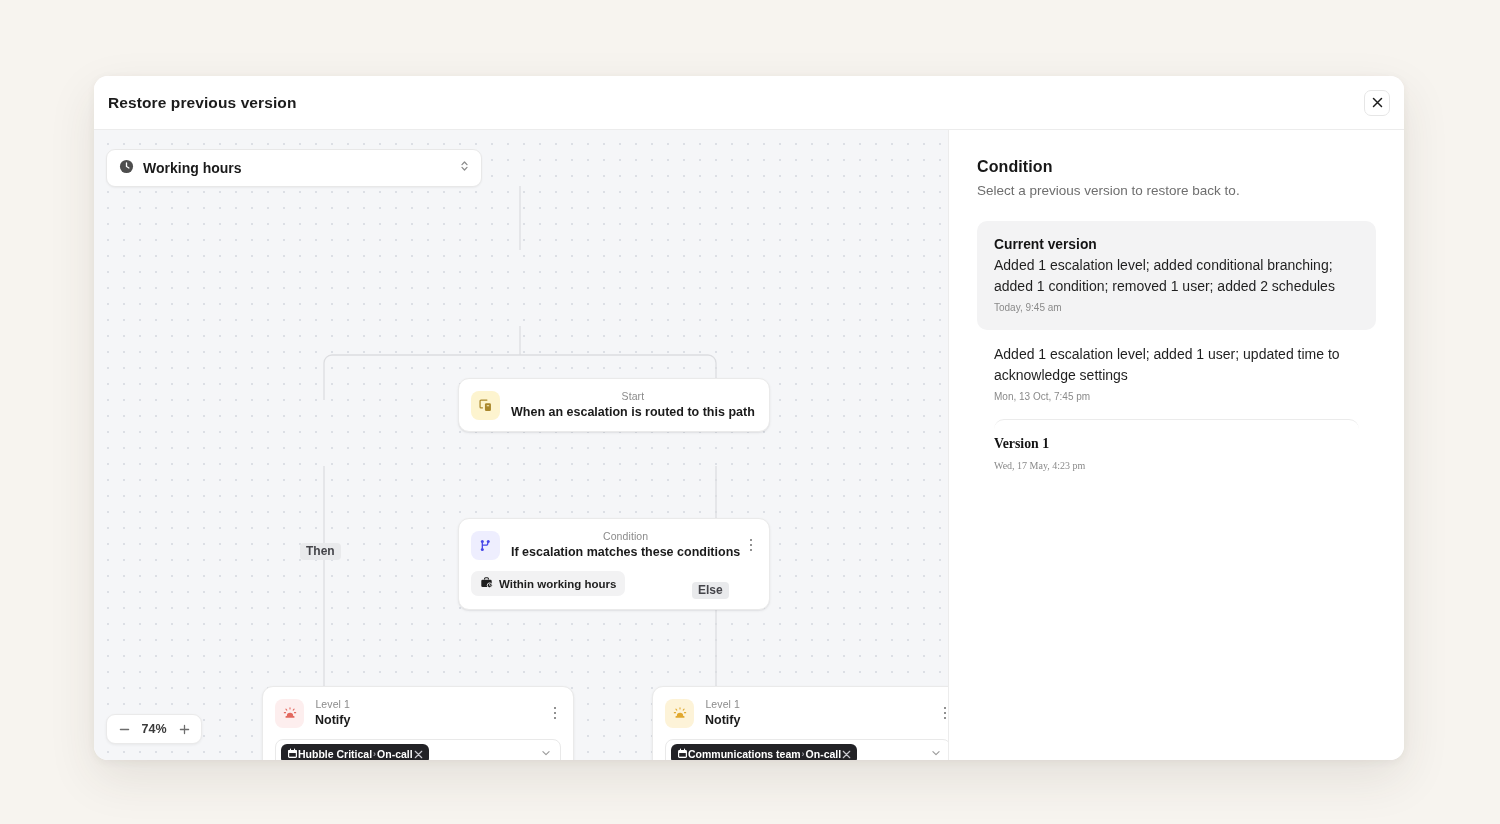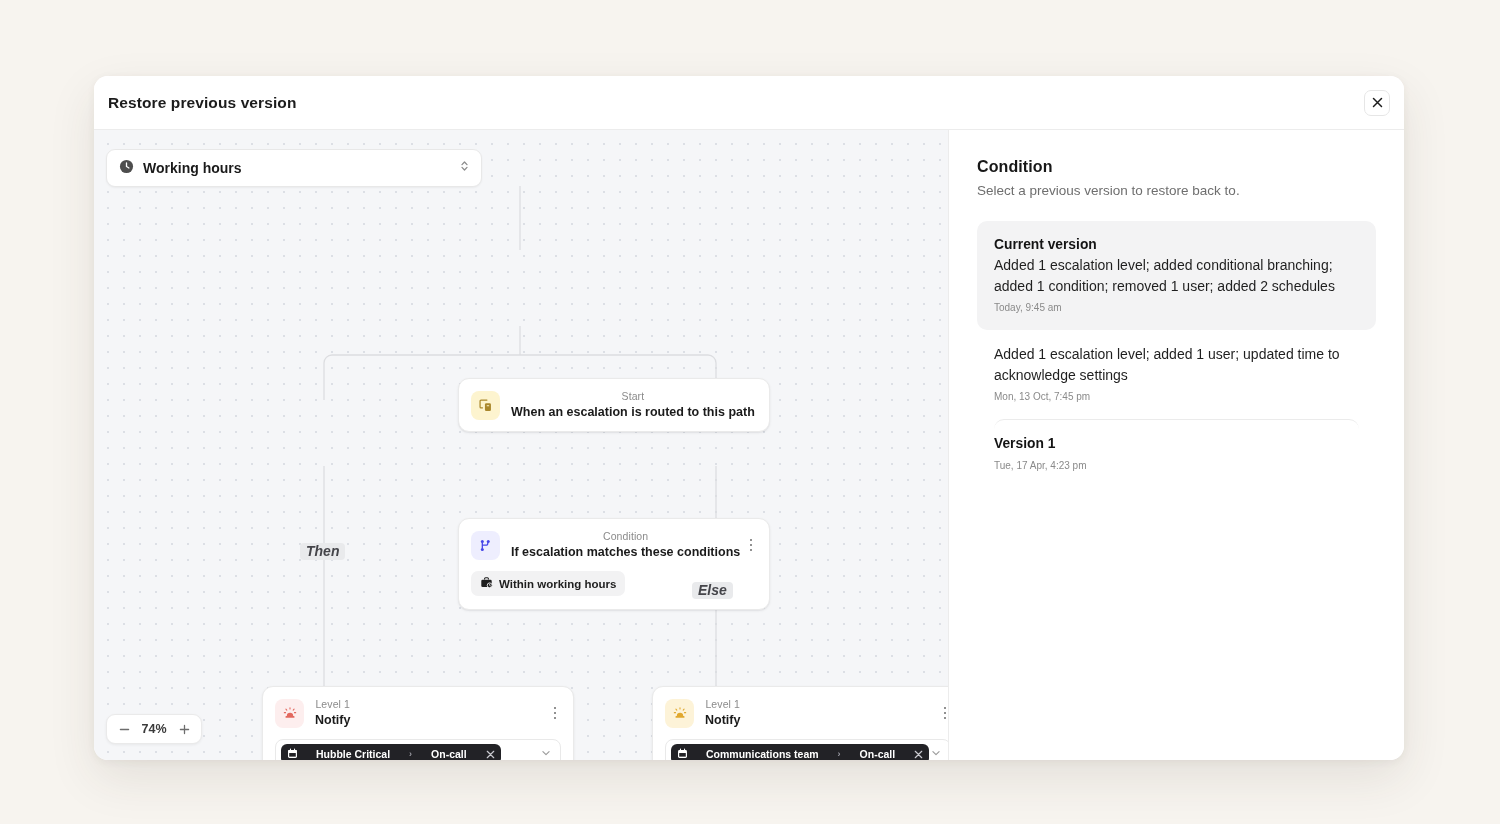--- a/index.html
+++ b/index.html
@@ -173,46 +173,45 @@
     border-radius: 8px;
     background: #fff;
     display: flex;
     align-items: center;
     padding: 0 8px 0 5px;
     cursor: pointer;
   }
   .token {
     display: inline-flex;
     align-items: center;
-    gap: 18px;
+    gap: 0;
     background: #222226;
     color: #fff;
     border-radius: 6px;
     padding: 3.5px 6px;
     font-size: 10.5px;
     font-weight: bold;
     white-space: nowrap;
   }
   .token .sep { color: #9a9aa2; font-size: 9px; margin: 0 1px; }
   .token .x { cursor: pointer; display:flex; margin-left: 1px; }
   .select-caret { margin-left: auto; }
 
   
   .conn { position: absolute; z-index: 1; }
   .branch-label {
     position: absolute;
     z-index: 4;
     background: #e9eaec;
     border-radius: 4px;
     padding: 2px 6px;
-    font-size: 14px;
+    font-size: 12px;
     font-weight: bold;
     color: #45454a;
     line-height: 13px;
-    font-style: italic;
   }
 
   
   .zoom-ctl {
     position: absolute;
     left: 12px; bottom: 16px;
     height: 30px;
     background: #fff;
     border: 1px solid #eaeaea;
     border-radius: 9px;
@@ -257,21 +256,21 @@
     line-height: 18px;
   }
   .version-list { margin-top: 21px; }
   .version-item {
     padding: 14px 17px;
     border-radius: 10px;
     cursor: pointer;
   }
   .version-item.current { background: #f3f3f4; }
   .version-item.plain { padding: 14px 0; margin: 0 17px; }
-  .version-item.plain + .version-item.plain { border-top: 1px solid #ebebeb; }
+  .version-item.plain + .version-item.plain { border-top: 1px solid #ebebeb; font-family: Liberation Serif, serif; }
   .v-name {
     font-size: 13.8px;
     font-weight: bold;
     color: #141414;
     line-height: 20px;
   }
   .v-desc {
     font-size: 14px;
     color: #1f1f1f;
     line-height: 20.5px;
@@ -510,20 +509,20 @@
           <div class="v-time">Today, 9:45 am</div>
         </div>
 
         <div class="version-item plain">
           <div class="v-desc">Added 1 escalation level; added 1 user; updated time to acknowledge settings</div>
           <div class="v-time">Mon, 13 Oct, 7:45 pm</div>
         </div>
 
         <div class="version-item plain">
           <div class="v-name">Version 1</div>
-          <div class="v-time">Tue, 17 Apr, 4:23 pm</div>
+          <div class="v-time">Wed, 17 May, 4:23 pm</div>
         </div>
 
       </div>
     </div>
 
   </div>
 </div>
 
 </body></html>

